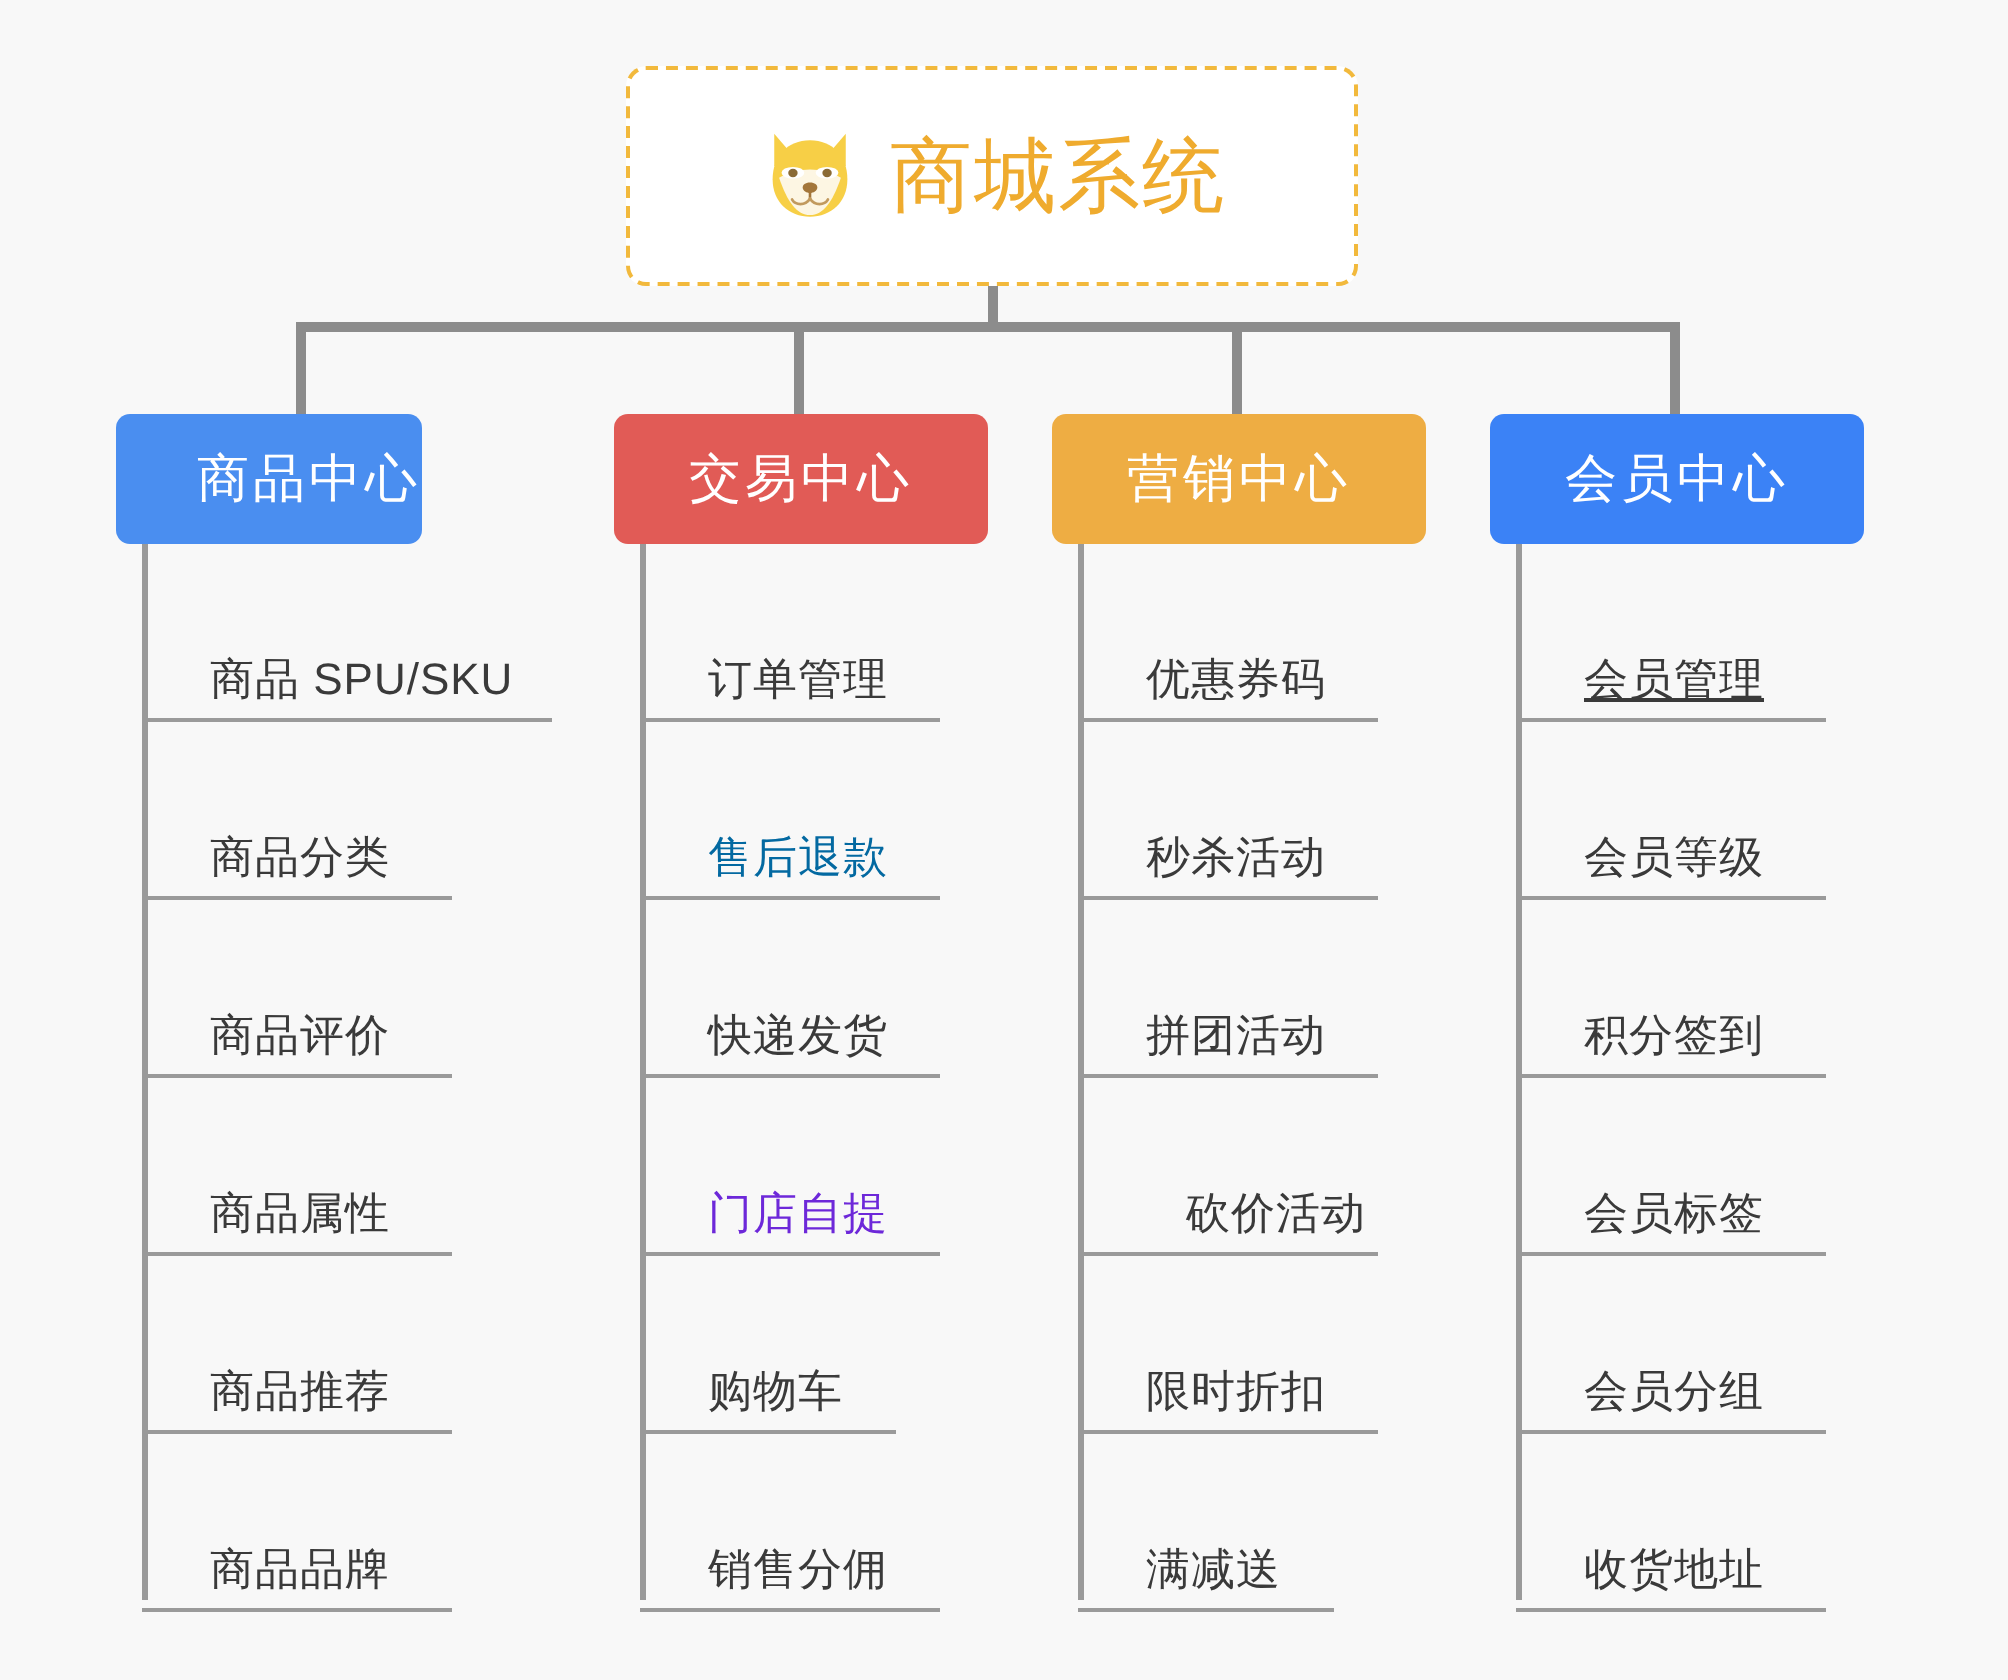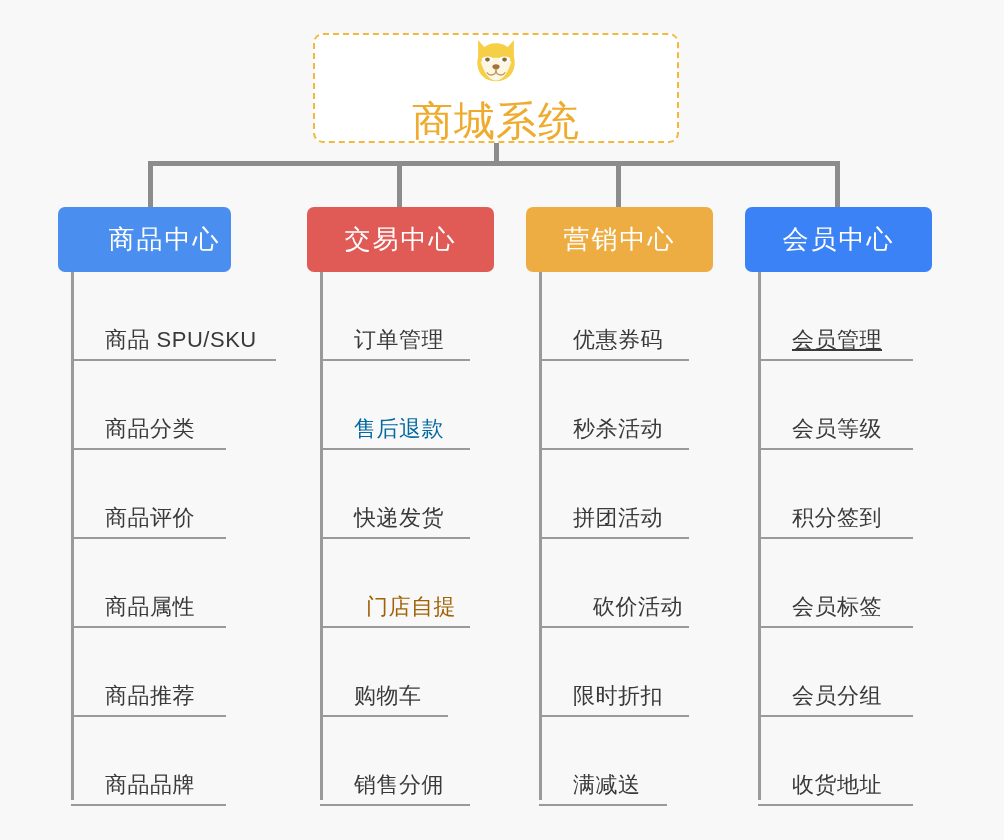--- a/index.html
+++ b/index.html
@@ -26,21 +26,20 @@
     top: 33px;
     width: 366px;
     height: 110px;
     background: #ffffff;
     border: 2px dashed #f2b93c;
     border-radius: 10px;
     display: flex;
     align-items: center;
     justify-content: center;
     gap: 14px;
-    flex-direction: column;
   }
   .root-icon {
     width: 52px;
     height: 52px;
     flex: 0 0 52px;
     display: block;
   }
   .root-title {
     font-size: 41px;
     line-height: 1;
@@ -129,21 +128,21 @@
     <span class="root-title" style="color: rgb(239, 171, 46);">商城系统</span>
   </div>
 
   <div class="conn conn-v" style="left: 494px; top: 143px; width: 5px; height: 22px; background: rgb(140, 140, 140);"></div>
   <div class="conn conn-h" style="left: 148px; top: 161px; width: 692px; height: 5px; background: rgb(140, 140, 140);"></div>
   <div class="conn conn-v" style="left: 148px; top: 161px; width: 5px; height: 47px; background: rgb(140, 140, 140);"></div>
   <div class="conn conn-v" style="left: 397px; top: 161px; width: 5px; height: 47px; background: rgb(140, 140, 140);"></div>
   <div class="conn conn-v" style="left: 616px; top: 161px; width: 5px; height: 47px; background: rgb(140, 140, 140);"></div>
   <div class="conn conn-v" style="left: 835px; top: 161px; width: 5px; height: 47px; background: rgb(140, 140, 140);"></div>
 
-  <div class="cat-box" style="left: 58px; top: 207px; width: 173px; background: rgb(74, 142, 240); padding-left: 40px;">
+  <div class="cat-box" style="left: 58px; top: 207px; width: 153px; background: rgb(74, 142, 240); padding-left: 40px;">
     <span>商品中心</span>
   </div>
   <div class="leaf-col" style="left:71px;">
     <div class="leaf-spine" style="background: rgb(154, 154, 154);"></div>
     <div class="leaf-item" style="top:0px;">
       <span class="leaf-label" style="color: rgb(58, 58, 58);">商品 SPU/SKU</span>
       <div class="leaf-rule" style="width: 205px; background: rgb(154, 154, 154);"></div>
     </div>
     <div class="leaf-item" style="top:89px;">
       <span class="leaf-label" style="color: rgb(58, 58, 58);">商品分类</span>
@@ -178,21 +177,21 @@
     </div>
     <div class="leaf-item" style="top:89px;">
       <span class="leaf-label" style="color: #0369a1;">售后退款</span>
       <div class="leaf-rule" style="width: 150px; background: rgb(154, 154, 154);"></div>
     </div>
     <div class="leaf-item" style="top:178px;">
       <span class="leaf-label" style="color: rgb(58, 58, 58);">快递发货</span>
       <div class="leaf-rule" style="width: 150px; background: rgb(154, 154, 154);"></div>
     </div>
     <div class="leaf-item" style="top:267px;">
-      <span class="leaf-label" style="color: #a16207; margin-left: 12px;">门店自提</span>
+      <span class="leaf-label" style="color: #6d28d9;">门店自提</span>
       <div class="leaf-rule" style="width: 150px; background: rgb(154, 154, 154);"></div>
     </div>
     <div class="leaf-item" style="top:356px;">
       <span class="leaf-label" style="color: rgb(58, 58, 58);">购物车</span>
       <div class="leaf-rule" style="width: 128px; background: rgb(154, 154, 154);"></div>
     </div>
     <div class="leaf-item" style="top:445px;">
       <span class="leaf-label" style="color: rgb(58, 58, 58);">销售分佣</span>
       <div class="leaf-rule" style="width: 150px; background: rgb(154, 154, 154);"></div>
     </div>

